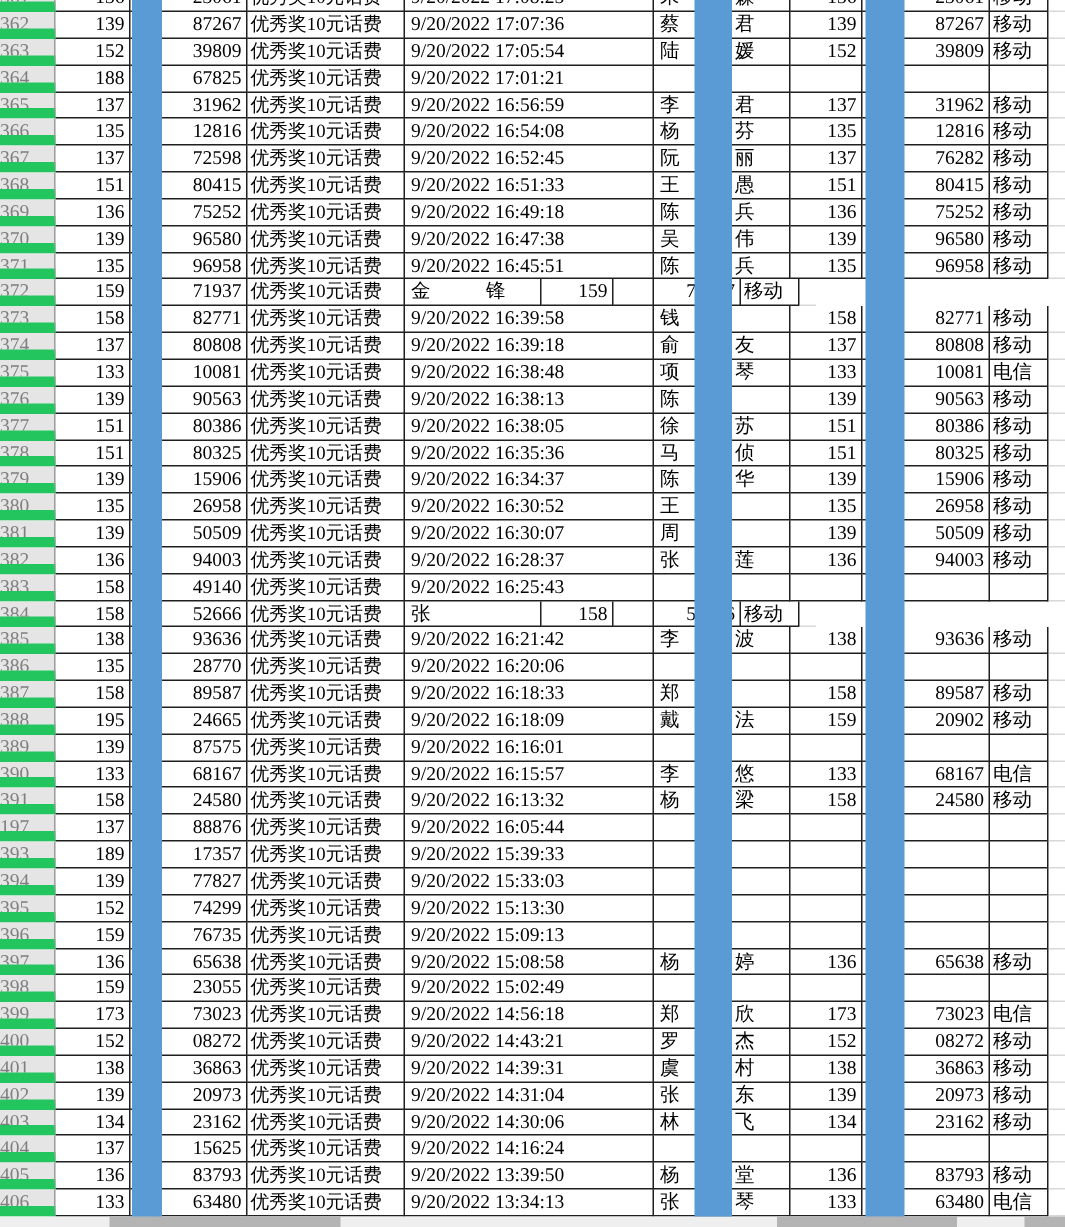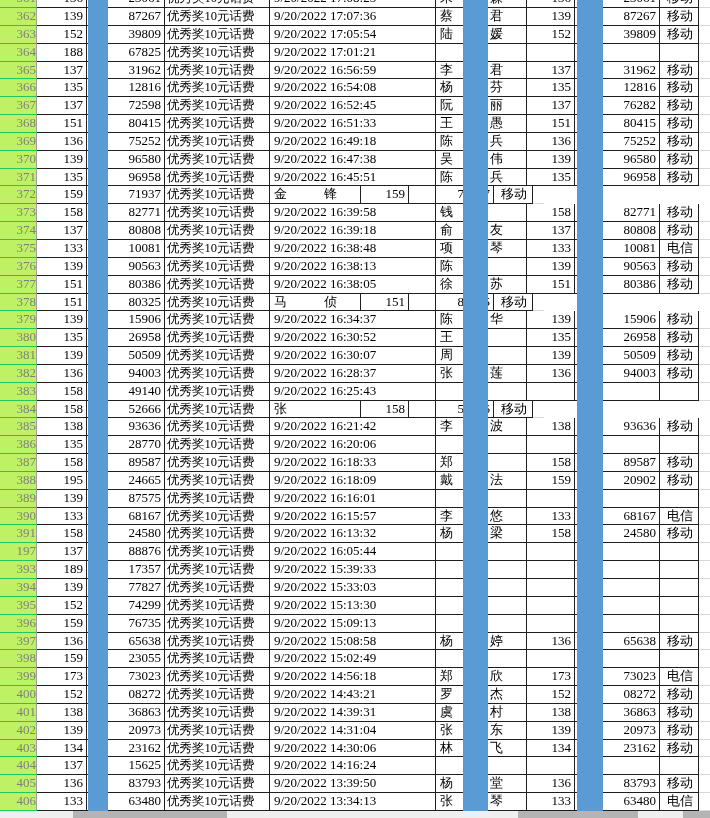--- a/index.html
+++ b/index.html
@@ -14,32 +14,32 @@
   }
   .rows{position:absolute;top:0;left:0;width:710px;}
   .clip{height:8px;overflow:hidden;}
   .clip .row{margin-top:-9.85px;}
   .row{display:flex;width:710px;height:17.85px;box-sizing:border-box;}
   .cell{
     box-sizing:border-box;height:17.85px;line-height:16.5px;
     border-bottom:1px solid #1f1f1f;border-right:1px solid #1f1f1f;
     overflow:hidden;white-space:nowrap;
   }
-  .c-rh{width:37px;background:#bef264;color:#7f7f7f;text-align:right;
-        border-right:1px solid #9e9e9e;border-bottom:1px solid #22c55e;}
+  .c-rh{width:37px;background:#e5e5e5;color:#7f7f7f;text-align:left;
+        border-right:1px solid #9e9e9e;border-bottom:7px solid #22c55e;}
   .c-b {width:50px;text-align:right;padding-right:3px;}
   .c-c {width:20px;}
   .c-d {width:58px;text-align:right;padding-right:3px;}
   .c-e {width:105px;text-align:left;padding-left:2px;font-size:12.5px;}
   .c-f {width:166px;text-align:left;padding-left:4px;}
   .c-g {width:91px;display:flex;}
   .c-h {width:48px;text-align:right;padding-right:3px;}
   .c-i {width:27px;}
   .c-j {width:58px;text-align:right;padding-right:3px;}
-  .c-k {width:39px;text-align:center;padding-left:2px;}
+  .c-k {width:39px;text-align:left;padding-left:2px;}
   .c-l {width:11px;border-right:none;border-bottom:1px solid #d8d8d8;}
   .name-c1{margin-left:4px;width:16px;display:inline-block;}
   .name-c2{margin-left:34px;display:inline-block;}
   .mask{position:absolute;top:0;height:811px;z-index:5;}
   #strip{position:absolute;left:0;top:811px;width:710px;height:7px;background:#efefef;}
   .strip-seg{position:absolute;top:0;height:7px;background:#b4b4b4;}
 </style>
 </head>
 <body>
 
@@ -334,20 +334,21 @@
         <div class="cell c-j">80386</div>
         <div class="cell c-k">移动</div>
         <div class="cell c-l"></div>
       </div>
       <div class="row">
         <div class="cell c-rh">378</div>
         <div class="cell c-b">151</div>
         <div class="cell c-c"></div>
         <div class="cell c-d">80325</div>
         <div class="cell c-e">优秀奖10元话费</div>
+        <div class="cell c-f">9/20/2022 16:35:36</div>
         <div class="cell c-g">
           <span class="name-c1">马</span>
           <span class="name-c2">侦</span>
         </div>
         <div class="cell c-h">151</div>
         <div class="cell c-i"></div>
         <div class="cell c-j">80325</div>
         <div class="cell c-k">移动</div>
         <div class="cell c-l"></div>
       </div>

